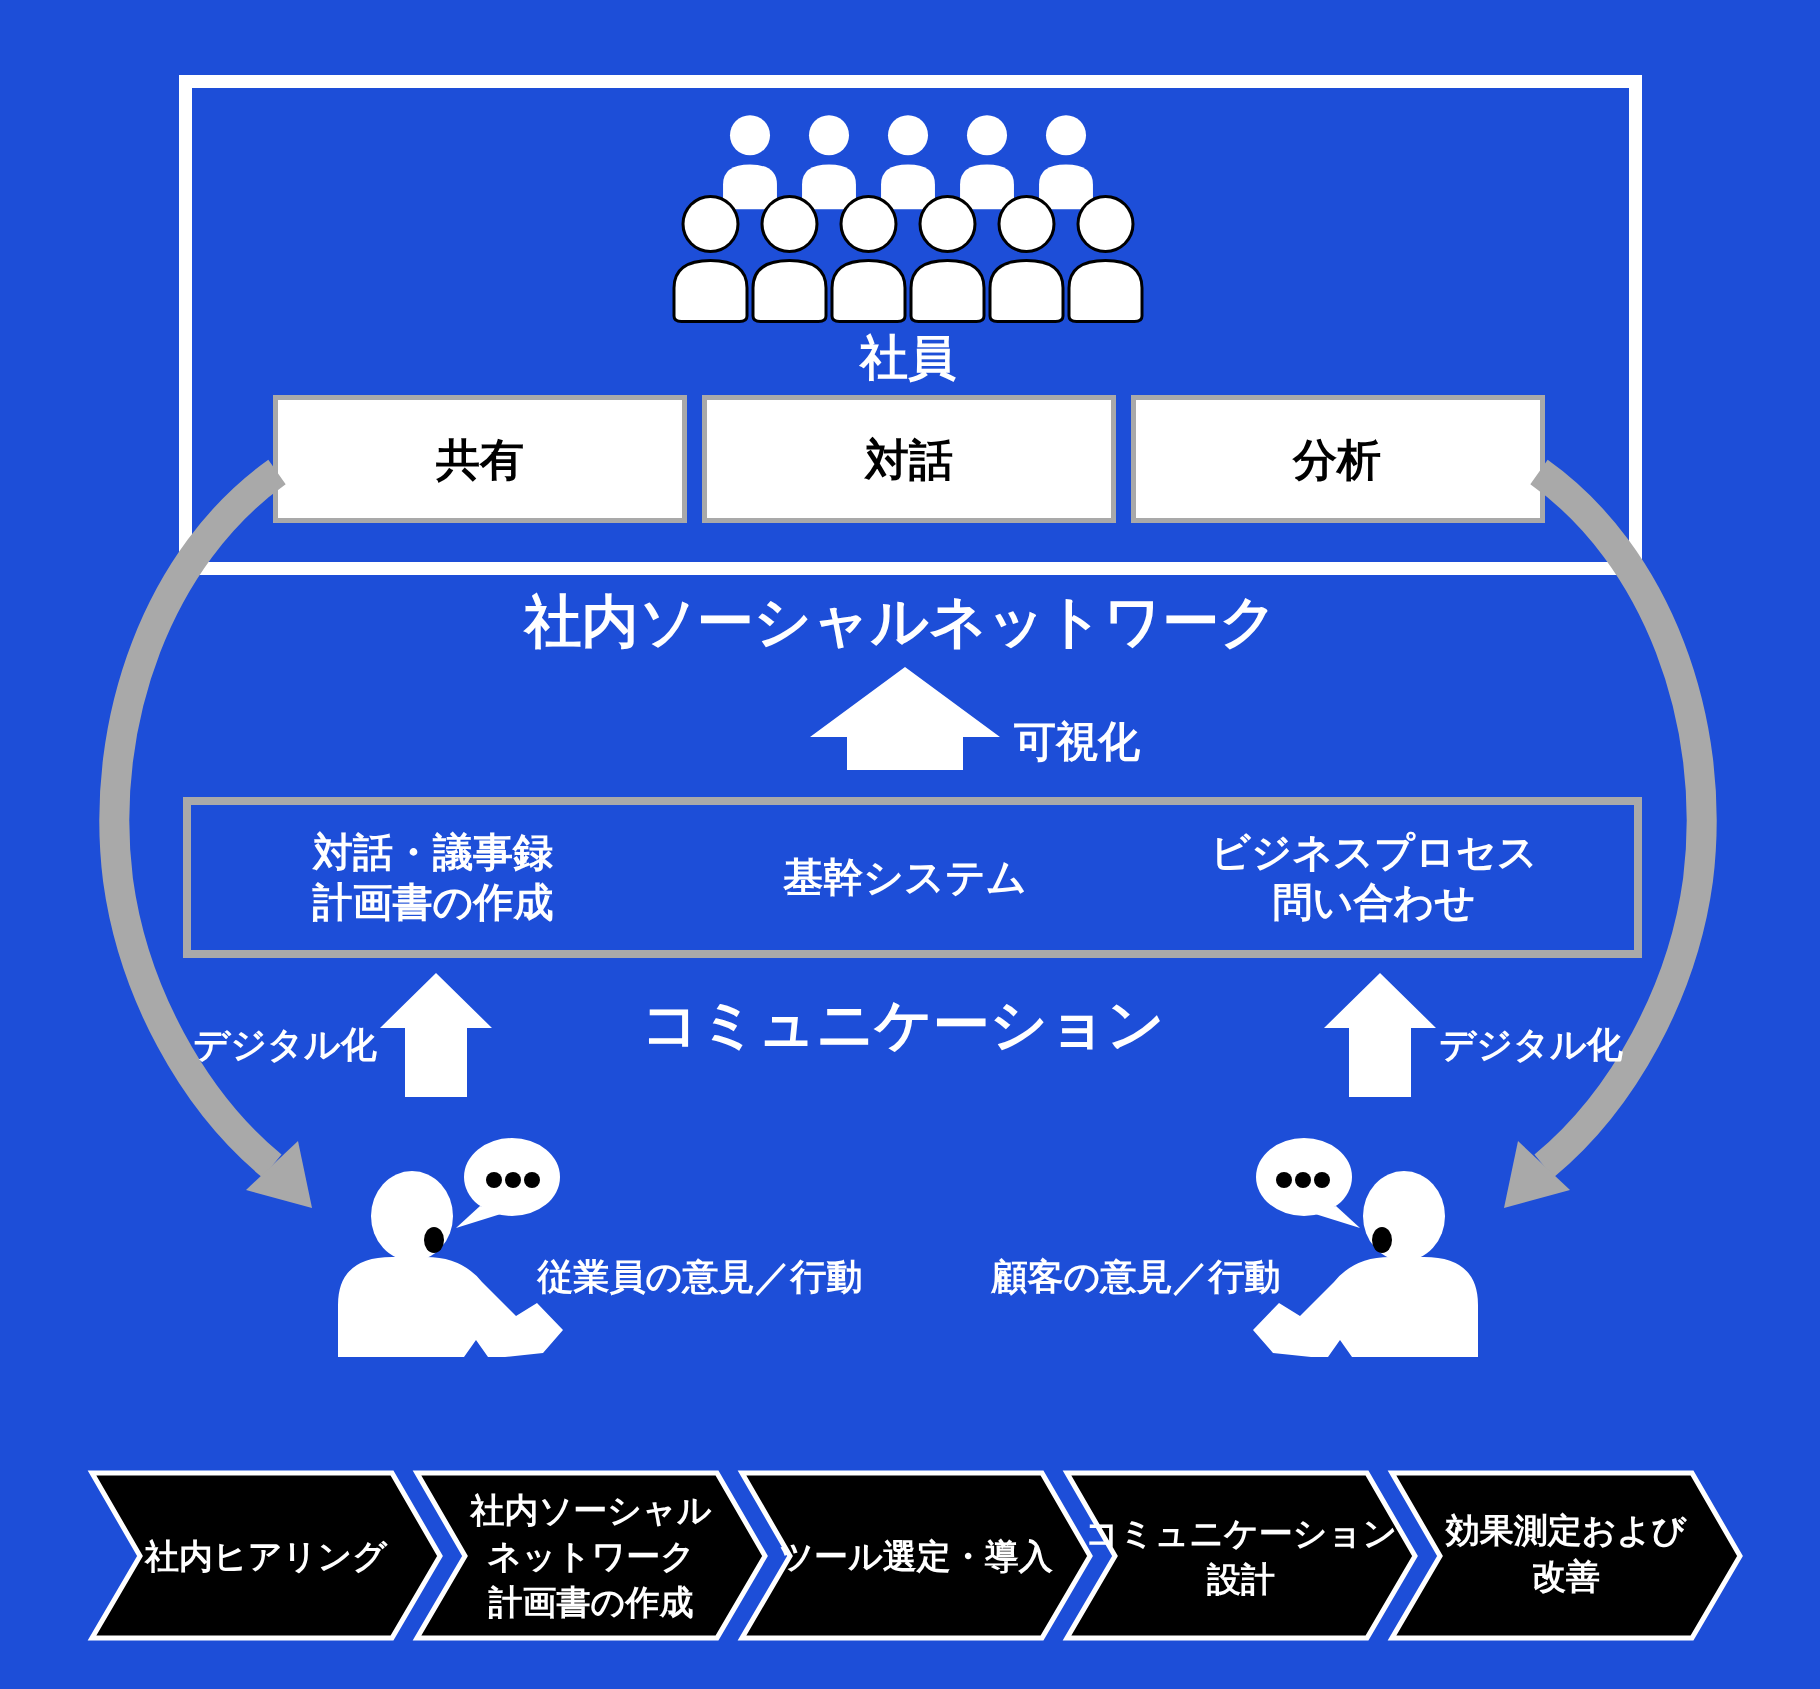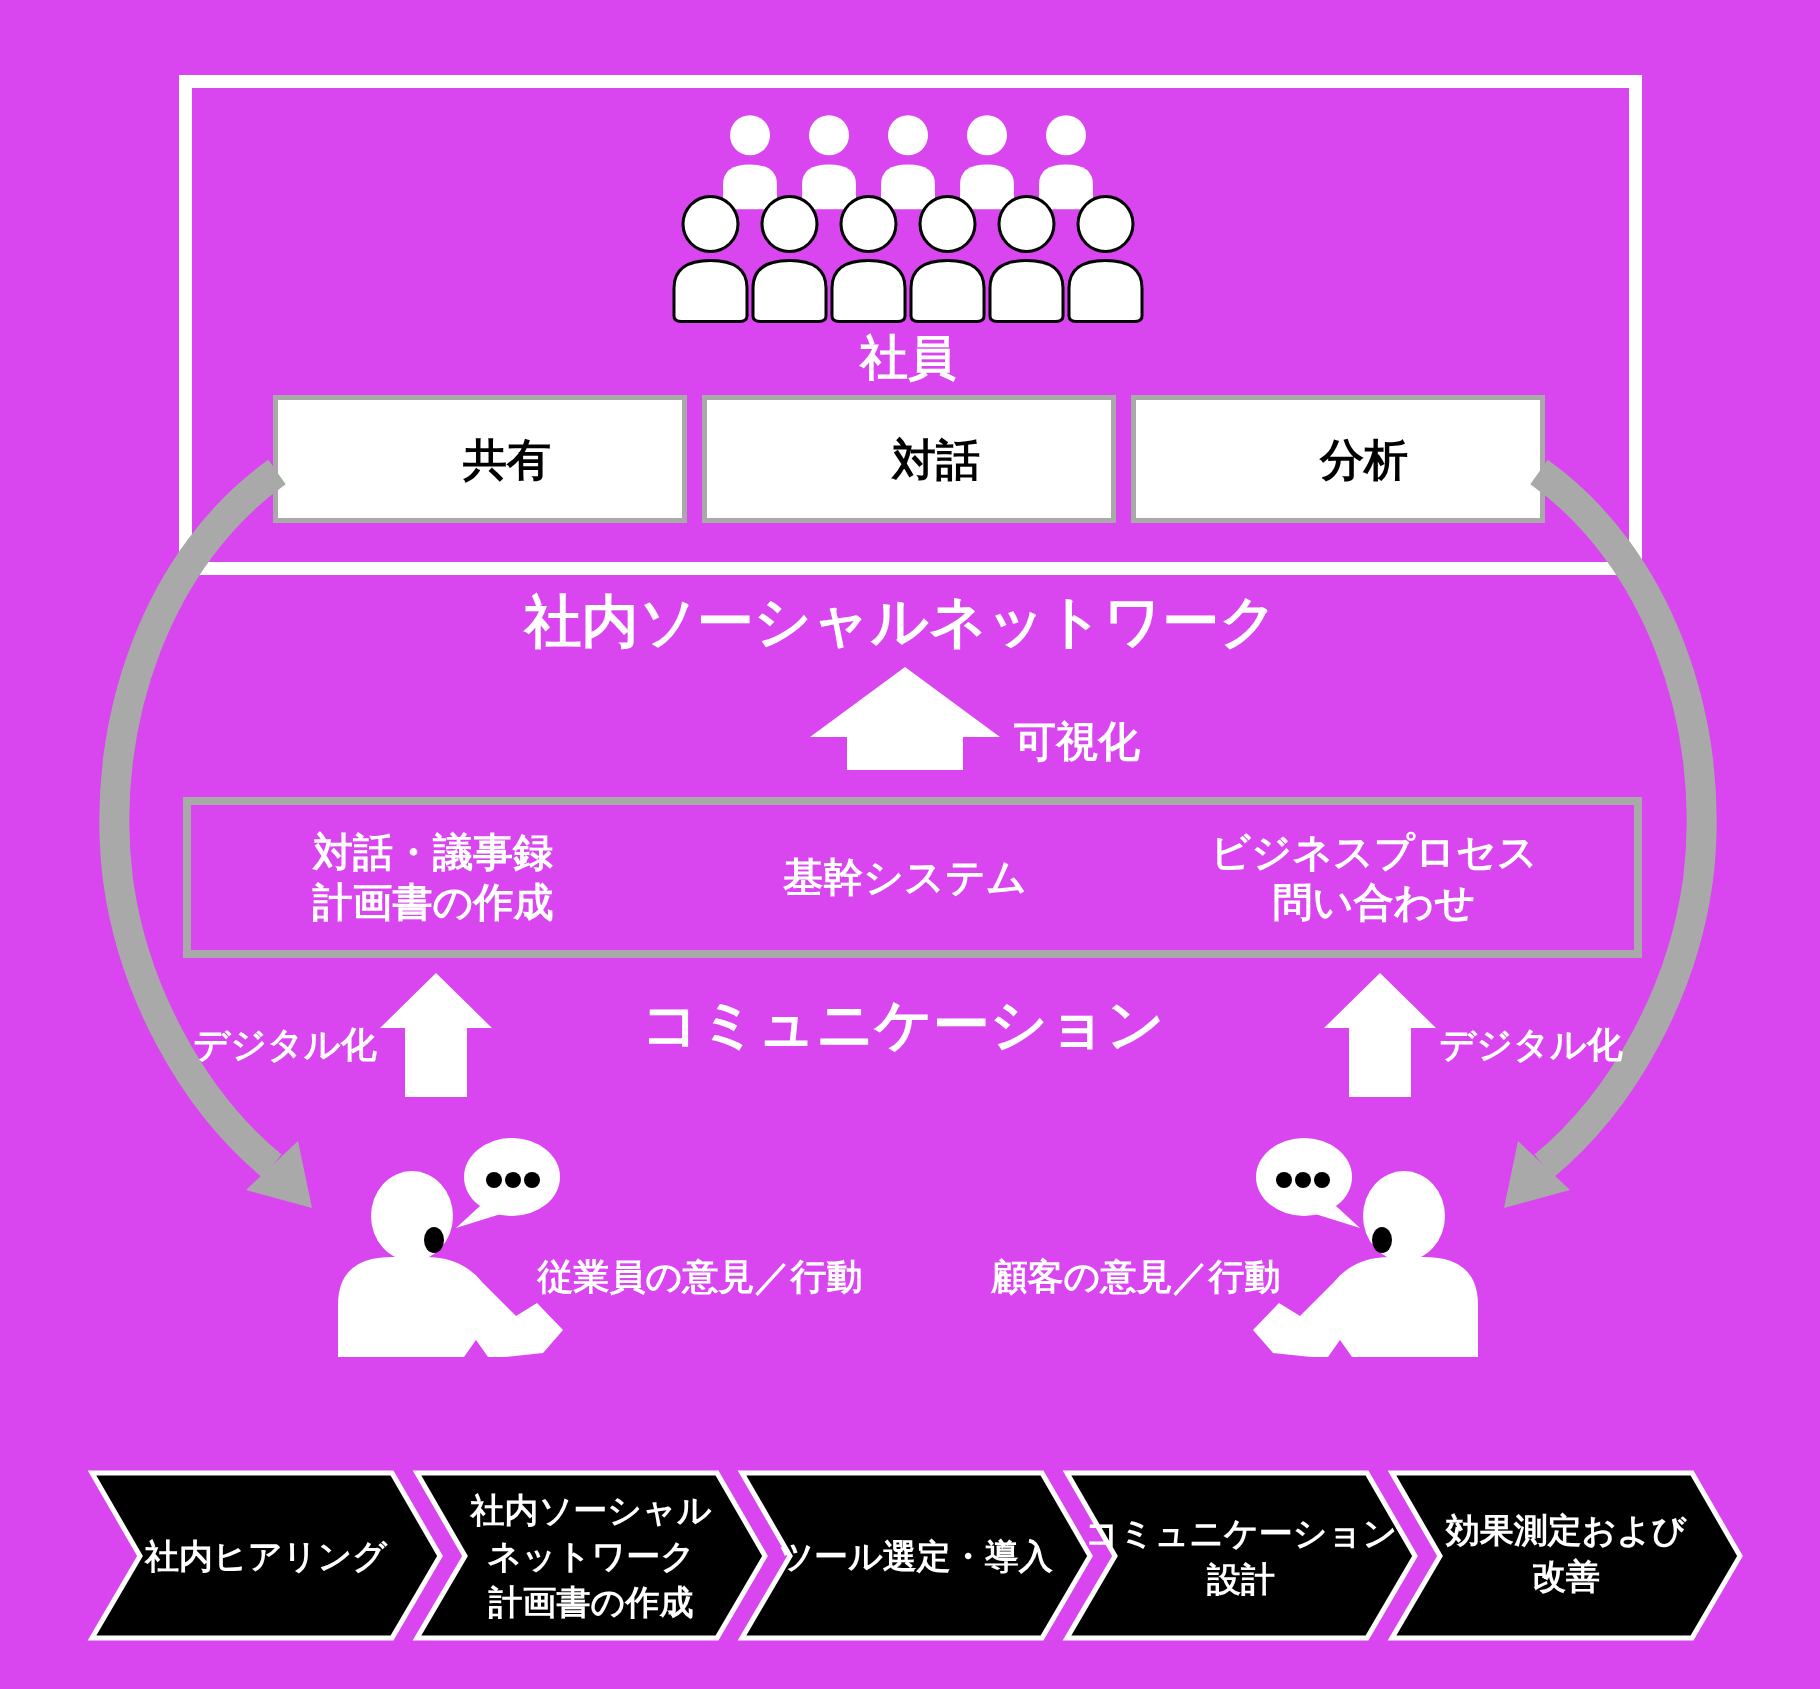--- a/index.html
+++ b/index.html
@@ -1,34 +1,34 @@
 <!DOCTYPE html>
 <html><head>
 <meta charset="utf-8">
 <style>
   html,body{margin:0;padding:0;background:#000;}
   .stage{
     position:relative;
     width:1820px;height:1689px;
-    background:#d946ef;
+    background:#1d4ed8;
     overflow:hidden;
     font-family:"DejaVu Sans",sans-serif;
   }
   .stage svg{position:absolute;left:0;top:0;z-index:1;}
   .t{
     position:absolute;z-index:2;
     transform:translate(-50%,-50%);
     color:#fff;font-weight:bold;
     white-space:pre-line;text-align:center;line-height:1.25;
   }
   .t.dark{color:#000;}
   .nowrap{white-space:nowrap;}
   .fs50{font-size:57px;}
   .fs48{font-size:48px;}
-  .fs44{font-size:44px;margin-left:27px;}
+  .fs44{font-size:44px;}
   .fs42{font-size:42px;}
   .fs40{font-size:40px;line-height:50px;}
   .fs38{font-size:36px;}
   .fs36{font-size:36px;}
   .fs34{font-size:34px;line-height:46px;}
 </style>
 </head>
 <body>
 
 <div class="stage">

